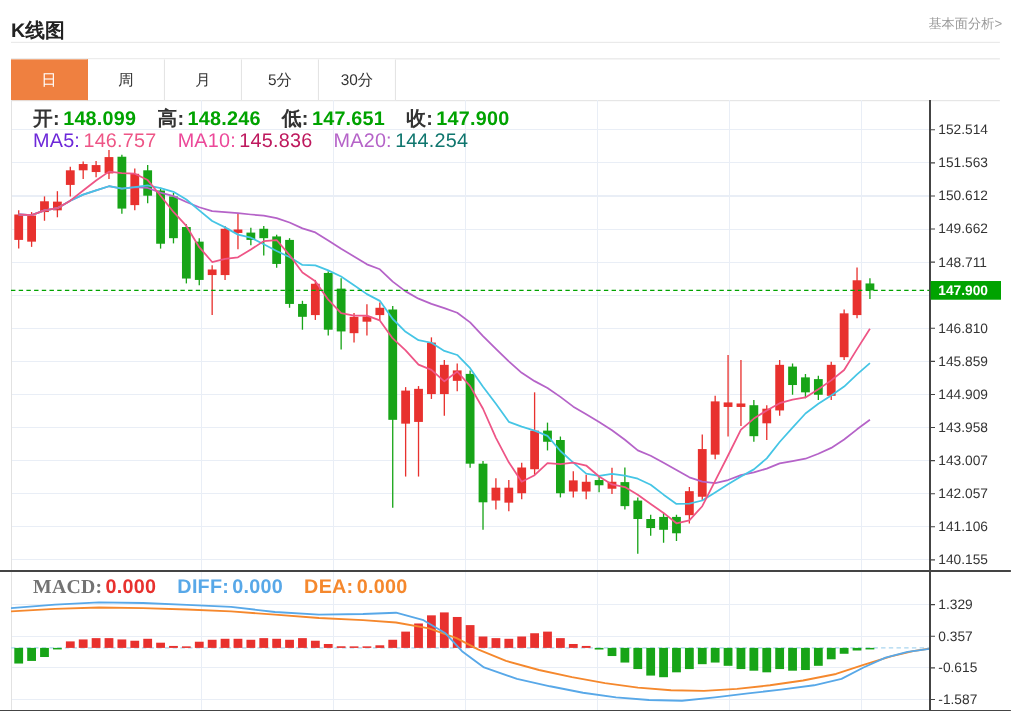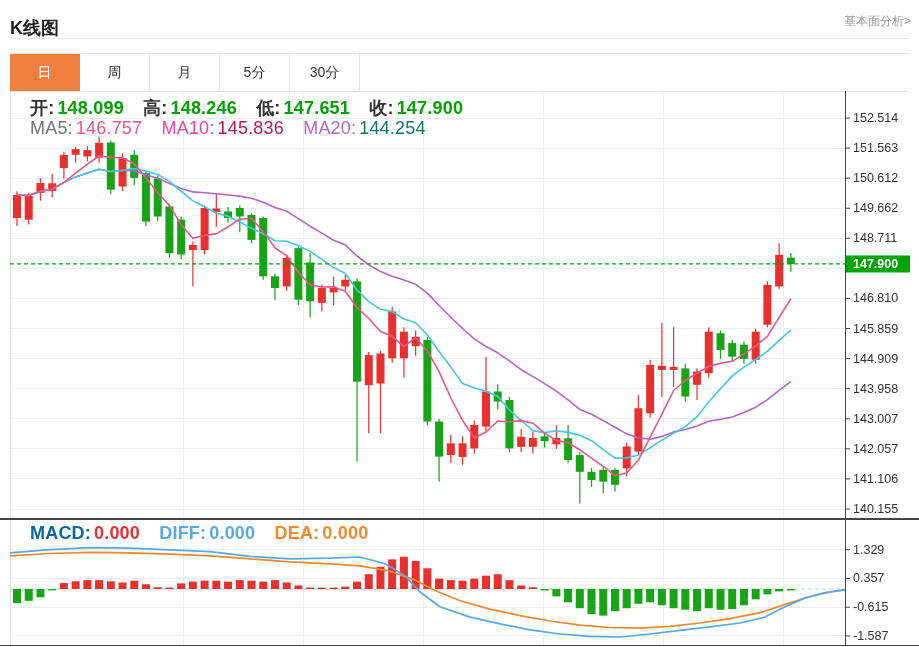--- a/index.html
+++ b/index.html
@@ -331,22 +331,22 @@
   </svg>
 
 <div class="legend-row" style="top:96px;">
   <span class="lb">开:</span><span class="quote-v gap">148.099</span>
   <span class="lb">高:</span><span class="quote-v gap">148.246</span>
   <span class="lb">低:</span><span class="quote-v gap">147.651</span>
   <span class="lb">收:</span><span class="quote-v">147.900</span>
 </div>
 
 <div class="legend-row" style="top:118px;font-weight:500;">
-  <span style="color:#737373;">MA5:</span><span class="gap" style="color:#ee5586;">146.757</span>
+  <span style="color:#6d28d9;">MA5:</span><span class="gap" style="color:#ee5586;">146.757</span>
   <span style="color:#ec4899;">MA10:</span><span class="gap" style="color:#be185d;">145.836</span>
   <span style="color:#b563c8;">MA20:</span><span style="color:#0f766e;">144.254</span>
 </div>
 
 <div class="legend-row" style="top:523px;">
-  <span style="color:#0369a1;">MACD:</span><span class="gap" style="color:#e8312e;">0.000</span>
+  <span style="color:#737373;font-family:Liberation Serif, serif;">MACD:</span><span class="gap" style="color:#e8312e;">0.000</span>
   <span style="color:#58a8e8;text-align:right;">DIFF:</span><span class="gap" style="color:#58a8e8;">0.000</span>
   <span style="color:#f5882d;">DEA:</span><span style="color:#f5882d;">0.000</span>
 </div>
 
 </body></html>

